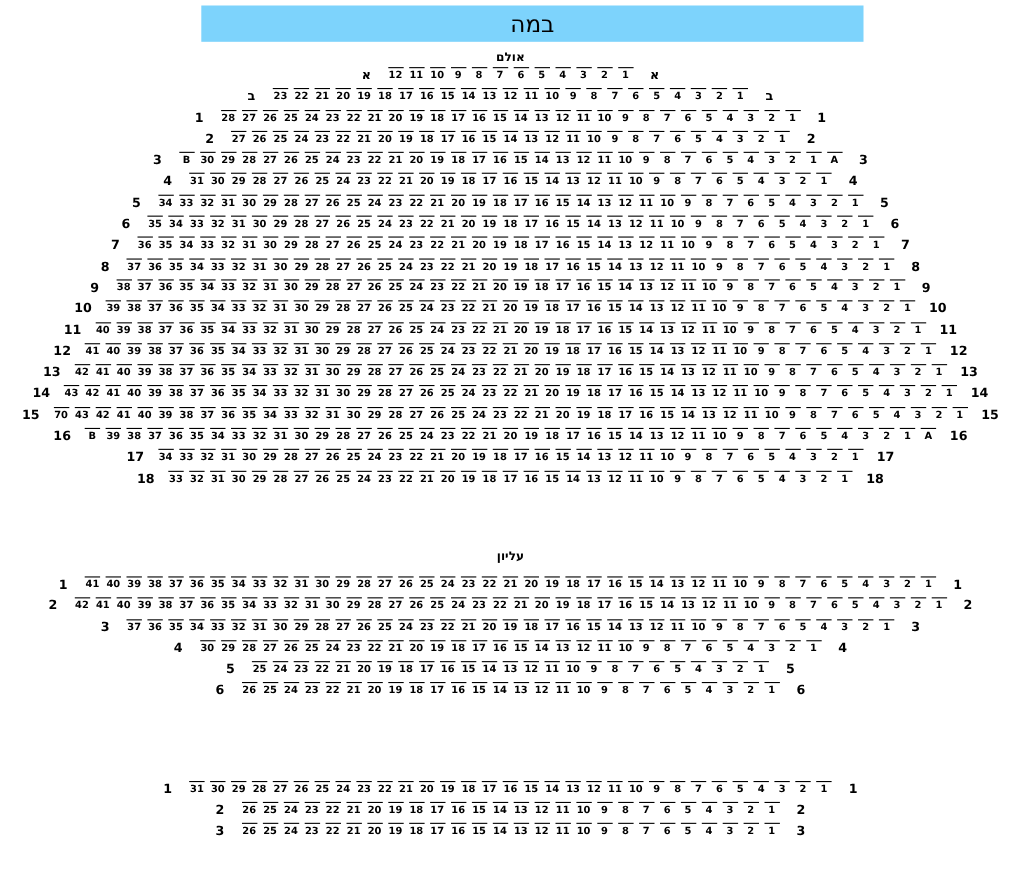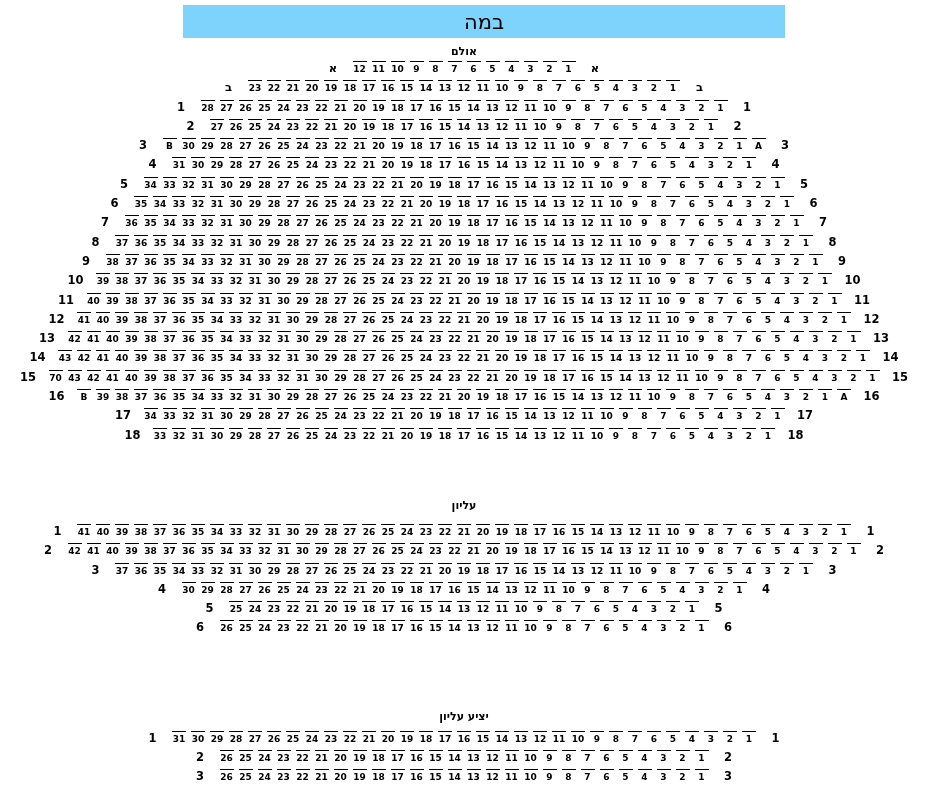--- a/index.html
+++ b/index.html
@@ -1034,21 +1034,20 @@
         <span class="seat">6</span>
         <span class="seat">5</span>
         <span class="seat">4</span>
         <span class="seat">3</span>
         <span class="seat">2</span>
         <span class="seat">1</span>
         <span class="rlabel">6</span>
       </div>
     </div>
     <div class="section section-2">
-      <div class="section-title">יציע עליון</div>
       <div class="row">
         <span class="rlabel">1</span>
         <span class="seat">31</span>
         <span class="seat">30</span>
         <span class="seat">29</span>
         <span class="seat">28</span>
         <span class="seat">27</span>
         <span class="seat">26</span>
         <span class="seat">25</span>
         <span class="seat">24</span>

